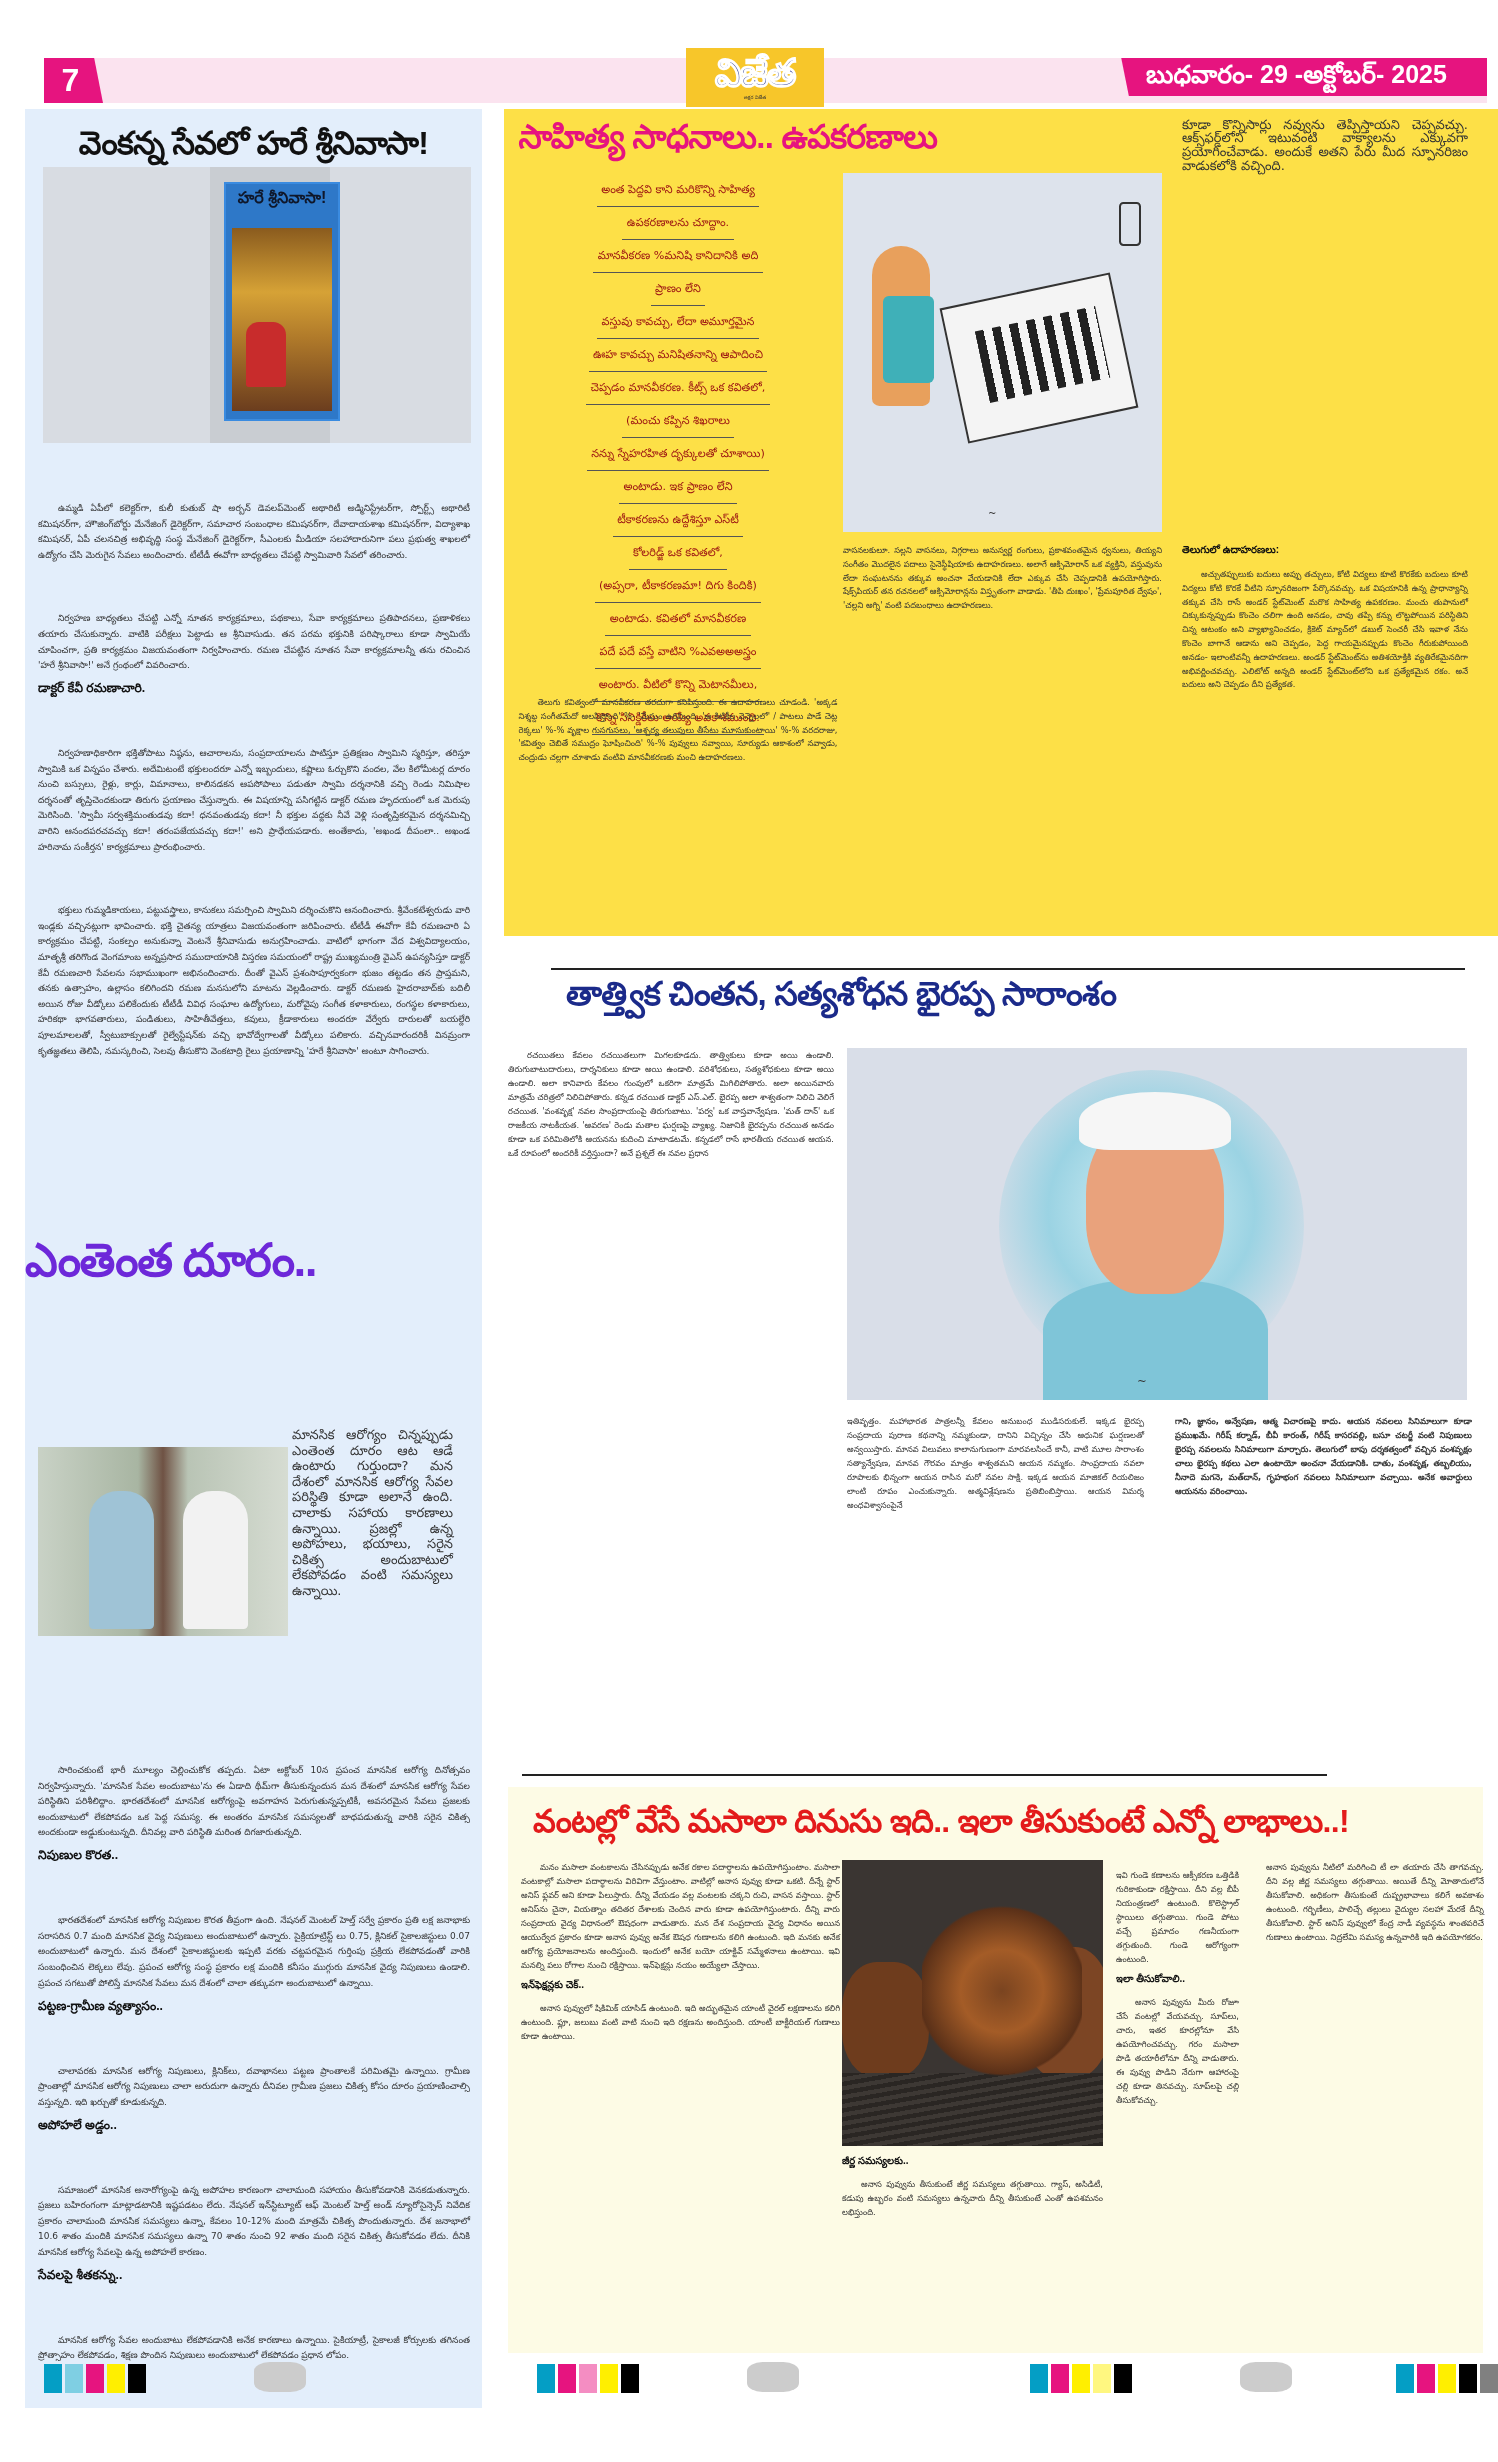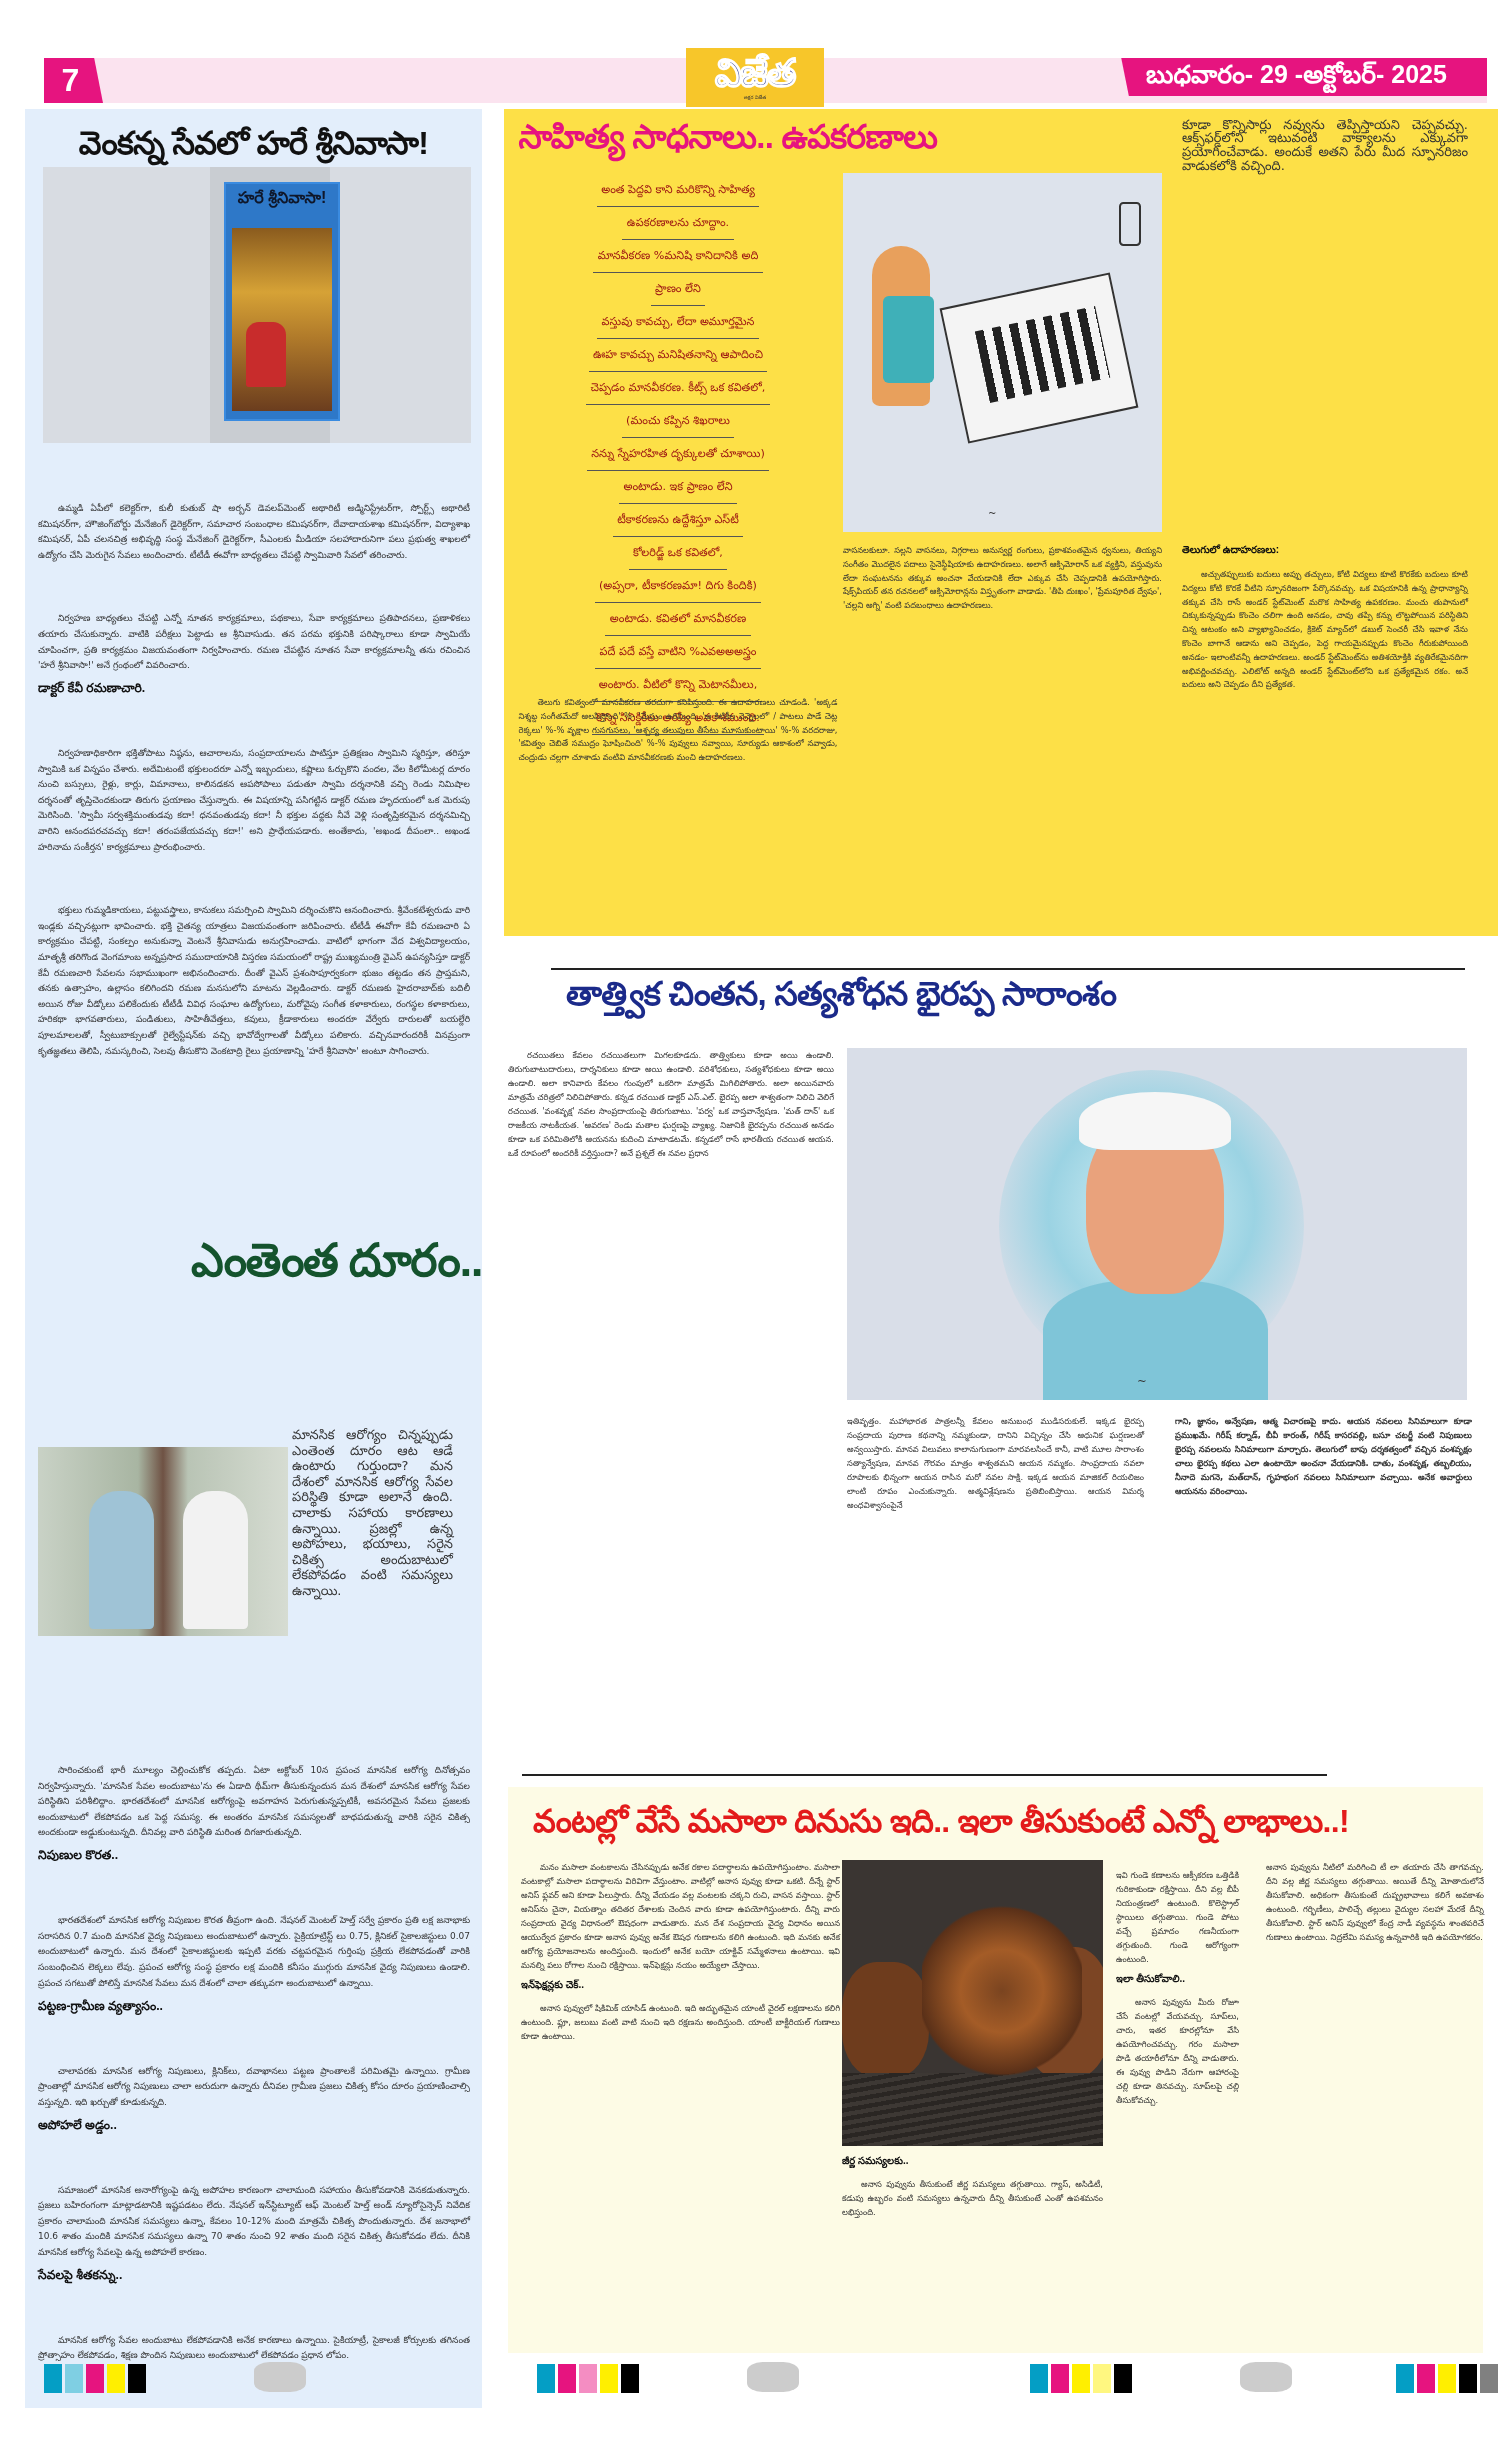--- a/index.html
+++ b/index.html
@@ -26,21 +26,21 @@
   .book-photo { position: absolute; left: 18px; top: 58px; width: 428px; height: 276px; background: #d8dce2; }
   .book-photo .book { position: absolute; left: 167px; top: 0; width: 120px; height: 276px; background: #c9cdd2; }
   .book-photo .cover { position: absolute; left: 181px; top: 14.5px; width: 116px; height: 239px; background: #2e78c8; border: 2.9px solid #3a8be0; }
   .book-photo .cover-title { position: absolute; left: 0; right: 0; top: 5.8px; text-align: center; font: bold 16px "Liberation Sans", sans-serif; color: #0f172a; }
   .book-photo .cover-art { position: absolute; left: 5.8px; right: 5.8px; top: 44px; bottom: 7.3px;
          background: linear-gradient(180deg, #8a5b1e 0%, #d6a236 35%, #b07a2a 60%, #6b3d1e 100%); }
   .book-photo .cover-figure { position: absolute; left: 14.5px; top: 94px; width: 40px; height: 65px; background: #c82c2c; border-radius: 13px 13px 2.9px 2.9px; }
   .left-body { position: absolute; left: 13px; width: 432px; font-size: 9px; line-height: 15.6px; text-align: justify; color: #333; }
   .left-body p { text-indent: 20px; margin-top: 48px; }
   .sub-h { font: bold 12.3px "Liberation Sans", sans-serif; color: #111; margin: 7.3px 0 5.8px; }
-  .left-col .headline2 { position: absolute; left: 0; right: 0; top: 1124px; text-align: right; font: bold 46px "Liberation Sans", sans-serif; color: #14532d; letter-spacing: -1.5px; padding-left: 12px; }
+  .left-col .headline2 { position: absolute; left: 0; right: 0; top: 1124px; text-align: left; font: bold 46px "Liberation Sans", sans-serif; color: #6d28d9; letter-spacing: -1.5px; }
   .doctor-photo { position: absolute; left: 13px; top: 1338px; width: 250px; height: 189px;
         background: linear-gradient(90deg, #c9d2c6 0%, #a8b5a2 40%, #6f5244 50%, #b9c4b5 60%, #d6dcd2 100%); }
   .doctor-photo .p1 { position: absolute; left: 51px; top: 44px; width: 65px; height: 138px; background: #9fc3d6; border-radius: 29px 29px 4.4px 4.4px; }
   .doctor-photo .p2 { position: absolute; left: 145px; top: 44px; width: 65px; height: 138px; background: #f2f2f2; border-radius: 29px 29px 4.4px 4.4px; }
   .side-text { position: absolute; left: 267px; top: 1318px; width: 161px; font-size: 13px; line-height: 15.6px; text-align: justify; color: #333; }
 
   
   .lit-box { position: absolute; left: 504px; top: 109px; width: 1150px; height: 827px; background: #fde047; }
   .lit-headline { position: absolute; left: 14.5px; top: 8.7px; font: bold 33px "Liberation Sans", sans-serif; color: #e6147f; letter-spacing: -0.7px; }
   .lit-poem { position: absolute; left: 14.5px; top: 65px; width: 319px; text-align: center; color: #9b1212; font-size: 11.2px; line-height: 32px; }

